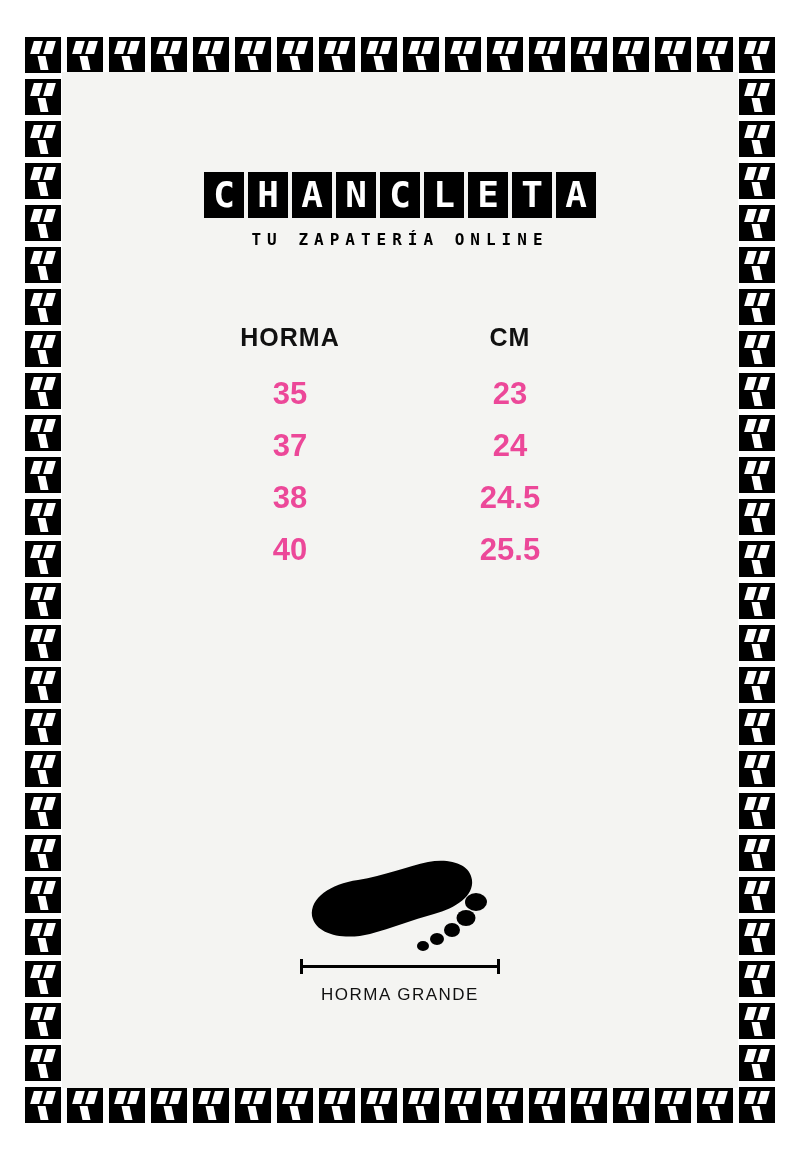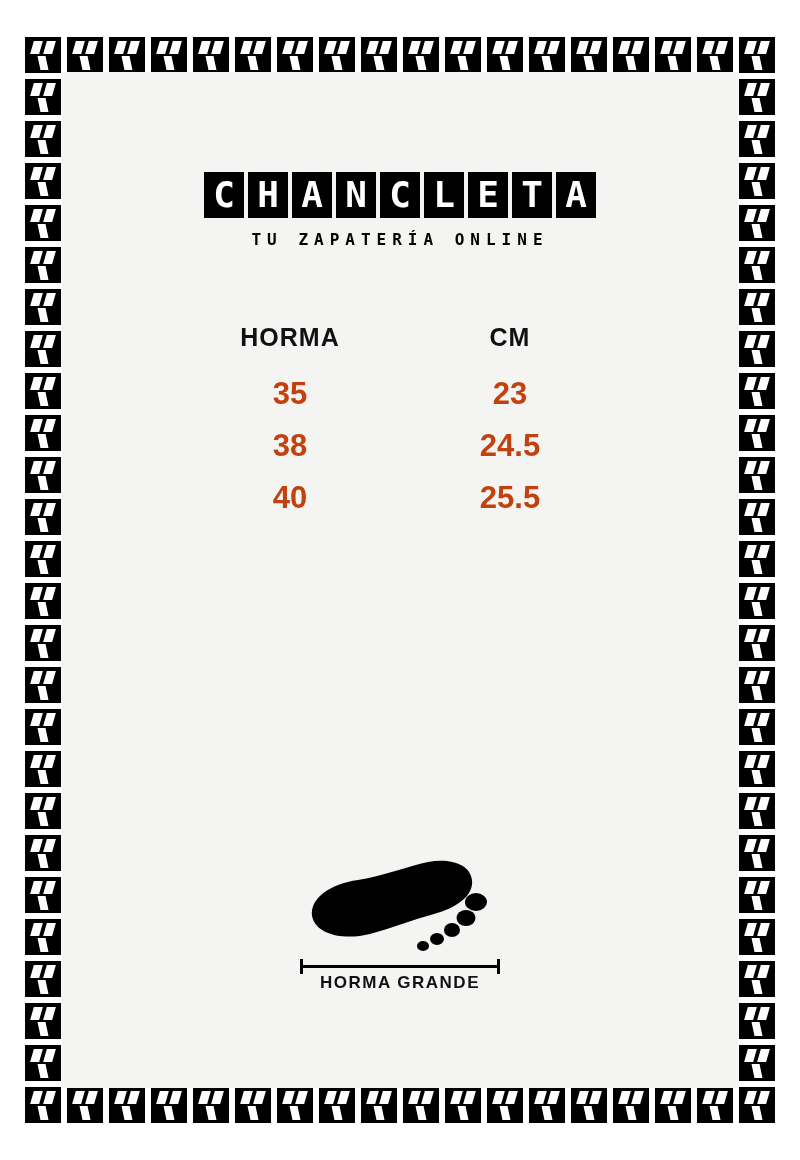--- a/index.html
+++ b/index.html
@@ -123,21 +123,21 @@
   .size-table th {
     font-size: 25px;
     font-weight: 700;
     color: #111111;
     padding-bottom: 16px;
     letter-spacing: 1px;
   }
   .size-table td {
     font-size: 31px;
     font-weight: 700;
-    color: #c2410c;
+    color: #ec4899;
     text-align: center;
     padding: 8px 0;
   }
   .col-talla { width: 50%; }
   .col-cm { width: 50%; }
 
   
   .foot-block {
     position: absolute;
     left: 62px;
@@ -167,23 +167,23 @@
   .measure-bar .cap-r {
     position: absolute;
     top: 0;
     width: 3px;
     height: 15px;
     background: #000000;
   }
   .measure-bar .cap-l { left: 0; }
   .measure-bar .cap-r { right: 0; }
   .foot-caption {
-    margin-top: 0;
+    margin-top: 12px;
     font-size: 17px;
-    font-weight: 700;
+    font-weight: 400;
     letter-spacing: 1.5px;
     color: #111111;
   }
 </style>
 </head>
 <body>
 
 <div class="page">
 
   <div class="border-frame" id="border-frame">
@@ -630,20 +630,24 @@
     <thead>
       <tr>
         <th class="col-talla">HORMA</th>
         <th class="col-cm">CM</th>
       </tr>
     </thead>
     <tbody id="size-table-body">
         <tr>
           <td>35</td>
           <td>23</td>
+        </tr>
+        <tr>
+          <td>37</td>
+          <td>24</td>
         </tr>
         <tr>
           <td>38</td>
           <td>24.5</td>
         </tr>
         <tr>
           <td>40</td>
           <td>25.5</td>
         </tr>
       </tbody>

